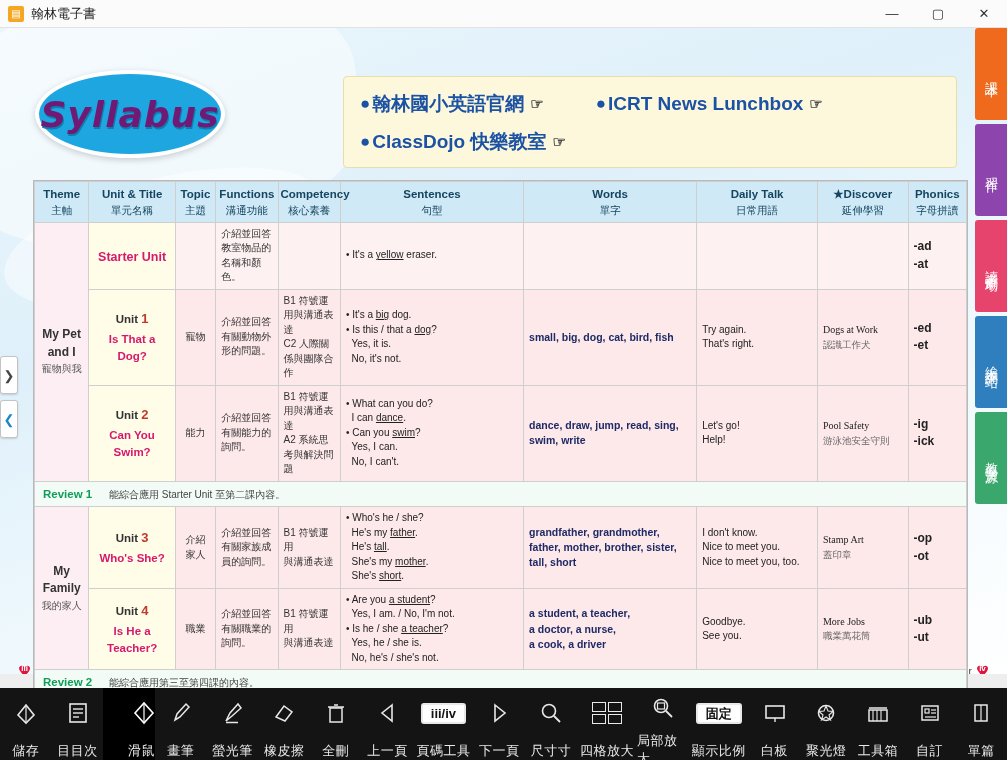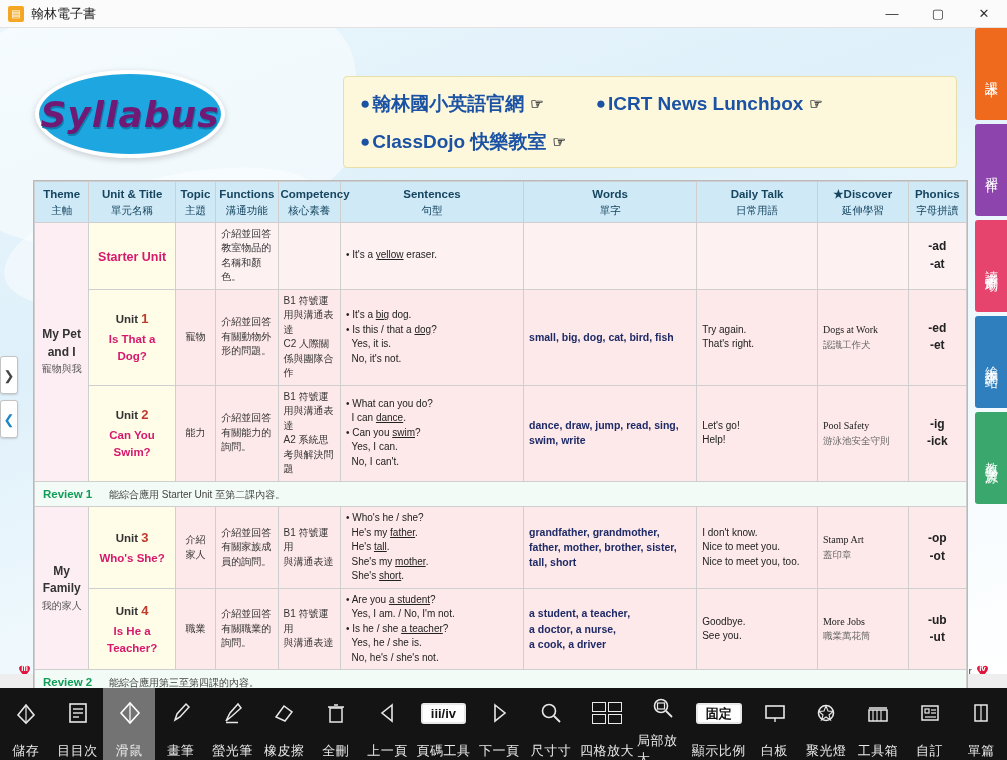--- a/index.html
+++ b/index.html
@@ -107,21 +107,21 @@
   .unit-cell .u { font-size:11.5px; color:#333; font-weight:bold;}
   .unit-cell .u em { font-style:normal; color:#c0392b; font-size:13px; }
   .unit-cell .t { color:#d6196d; font-weight:bold; font-size:11.5px; margin-top:2px;}
   .unit-cell.starter .t { color:#d6196d; font-size:12.5px; }
 
   .pink   { background:#fde8ea; }
   .pinklt { background:#fdf1f2; }
   .sent  { color:#222; }
   .sent .u { text-decoration:underline; }
   .words { font-weight:bold; color:#1d2a66; font-size:10.5px; }
-  .phon  { text-align:center; font-weight:bold; font-size:12px; color:#222;}
+  .phon  { font-weight:bold; font-size:12px; color:#222;}
   .disc .en { color:#222;font-family:Liberation Serif, serif; }
   .disc .cn { color:#666; font-size:9.5px; }
   .daily { color:#222; }
 
   
   .review td { background:#f2fbf6; padding:4px 8px; }
   .review .label { color:#0f9d58; font-weight:bold; font-size:11.5px; }
   .review .desc { color:#444; font-size:10px; margin-left:14px;}
 
   
@@ -165,21 +165,21 @@
     position:absolute; left:0; bottom:0; width:1007px; height:72px;
     background:#141414; display:flex; align-items:flex-start;
   }
   .tool {
     width:55px; height:72px; padding-top:8px;
     display:flex; flex-direction:column; align-items:center; justify-content:flex-start;
     color:#e8e8e8; font-size:10px;
   }
   .tool .ic { height:34px; display:flex; align-items:center; justify-content:center; font-size:22px; line-height:1; }
   .tool .lb { margin-top:12px; font-size:13px; letter-spacing:.5px;}
-  .tool.active { background:#737373; }
+  .tool.active { background:#000000;align-items:flex-end; }
   .tool.wide { width:64px; }
   .tool .pill {
     border:2px solid #e8e8e8; border-radius:3px; padding:2px 8px; font-size:13px; color:#fff;
     background:#fff; color:#111; font-weight:bold;
   }
   .tool .grid4 {
     display:grid; grid-template-columns:1fr 1fr; grid-gap:2px; width:30px; height:22px;
   }
   .tool .grid4 div { border:1.5px solid #e8e8e8; }
   svg { display:block; }

